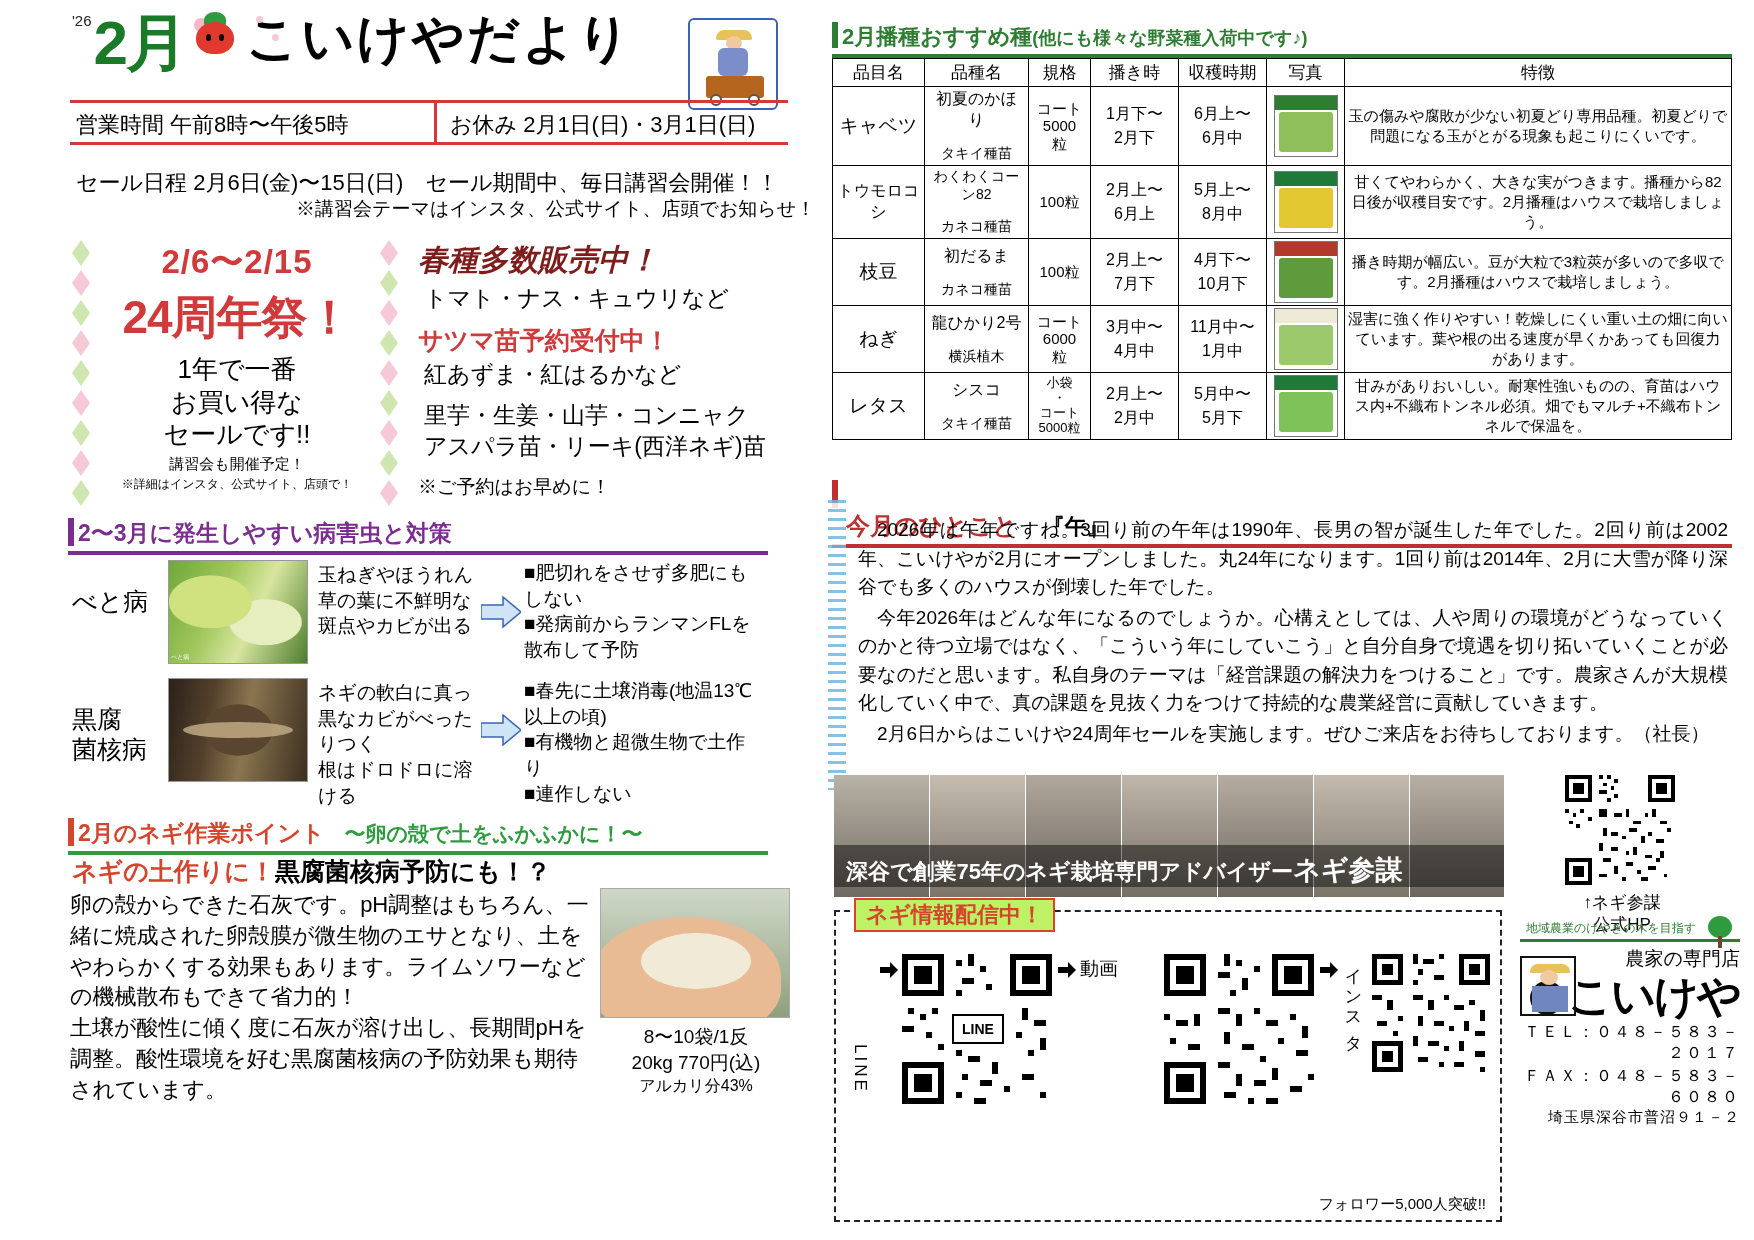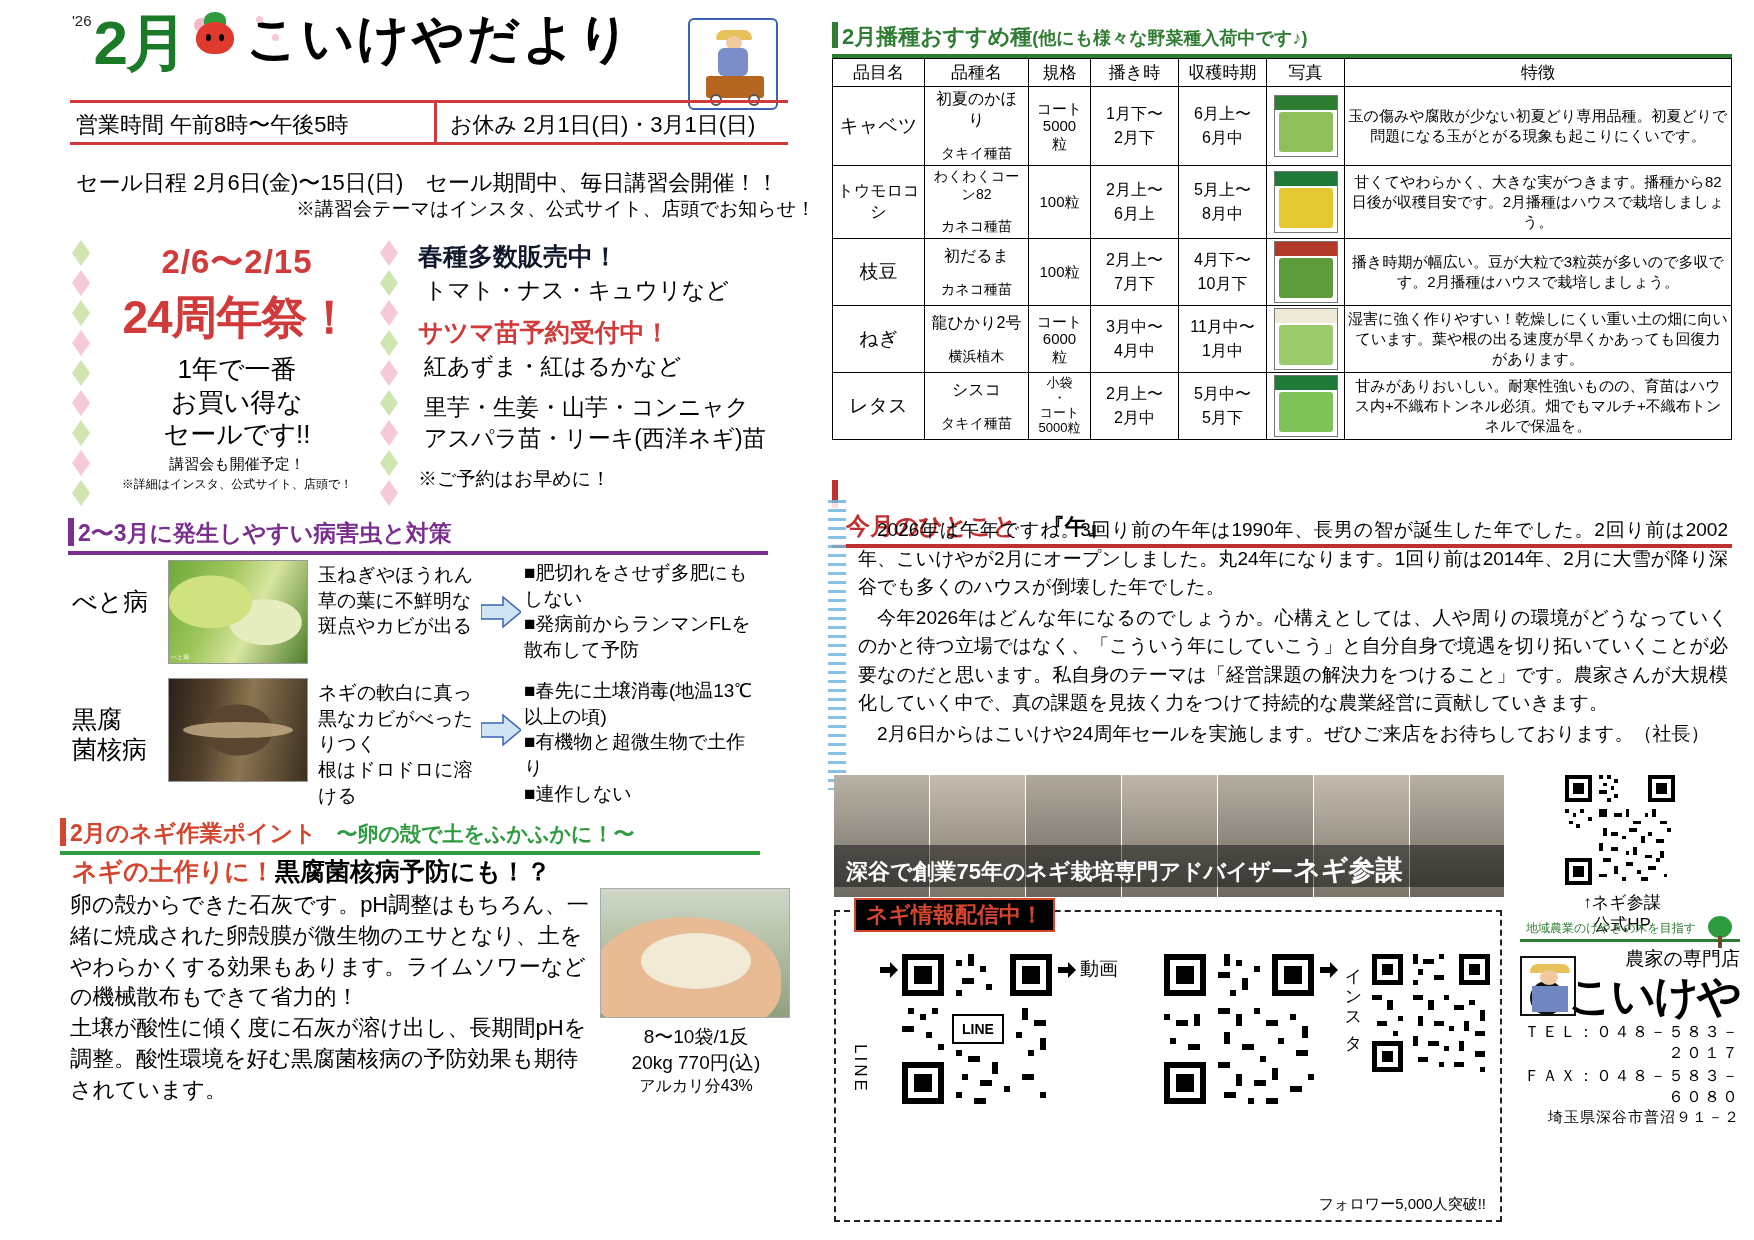--- a/index.html
+++ b/index.html
@@ -52,21 +52,21 @@
   .dia.p { background:#f6c9d7; clip-path:polygon(50% 0,100% 50%,50% 100%,0 50%); }
   .anniv-inner { position:absolute; left:24px; right:24px; top:0; text-align:center; }
   .anniv-date { font-size:33px; color:#d03a3a; font-weight:bold; letter-spacing:1px;}
   .anniv-big { font-size:46px; color:#d03a3a; font-weight:bold; margin-top:2px; letter-spacing:-1px;}
   .anniv-l { font-size:26px; line-height:1.25; margin-top:4px;}
   .anniv-s1 { font-size:15px; margin-top:4px;}
   .anniv-s2 { font-size:12px; margin-top:2px;}
 
   
   .promo { position:absolute; left:418px; top:240px; width:380px; }
-  .promo .g1 { font-size:25px; color:#0f172a; font-weight:bold; }
+  .promo .g1 { font-size:30px; color:#7f1d1d; font-weight:bold;font-style:italic; }
   .promo .r1 { font-size:25px; color:#d03a3a; font-weight:bold; }
   .promo .sub { font-size:23px; margin:2px 0 10px 6px;}
   .promo .note{ font-size:19px; margin-top:12px;}
 
   .sec-pest { position:absolute; left:68px; top:518px; width:700px;}
   .sec-pest .lbl { font-size:23px; font-weight:bold; color:#7a2e8e; padding-left:10px;}
   .sec-pest .line { width:700px; height:4px; background:#7a2e8e; margin-top:2px;}
   .sec-pest .tick { position:absolute; left:0; top:0; width:6px; height:28px; background:#7a2e8e;}
 
   .pest-row { position:absolute; left:72px; display:flex; align-items:flex-start; }
@@ -80,21 +80,21 @@
   .leafimg { position:absolute; inset:0; background:
     radial-gradient(ellipse at 30% 40%, #cfe27f 0 30%, rgba(0,0,0,0) 31%),
     radial-gradient(ellipse at 70% 60%, #e6eec0 0 26%, rgba(0,0,0,0) 27%),
     linear-gradient(115deg,#6ea83c 0%,#9fc65a 35%,#d8e6a0 60%,#4d7d2b 100%); }
   .leafimg .cap{position:absolute;left:2px;bottom:1px;font-size:6px;color:#fff;}
   .rootimg { position:absolute; inset:0; background:
     radial-gradient(ellipse at 50% 50%, #5a4630 0 35%, rgba(0,0,0,0) 36%),
     linear-gradient(100deg,#2a2119 0%,#54412c 30%,#8b7550 55%,#3b2f20 100%);}
   .rootimg .streak{position:absolute;left:10%;top:42%;width:80%;height:16%;background:#c7b089;border-radius:50%;opacity:.8;}
 
-  .sec-negi { position:absolute; left:60px; top:818px; width:700px;}
+  .sec-negi { position:absolute; left:68px; top:818px; width:700px;}
   .sec-negi .lbl { font-size:23px; font-weight:bold; color:#d4452e; padding-left:10px;}
   .sec-negi .lbl2 { font-size:21px; font-weight:bold; color:#2e9b3f; }
   .sec-negi .line { width:700px; height:4px; background:#2e9b3f; margin-top:2px;}
   .sec-negi .tick { position:absolute; left:0; top:0; width:6px; height:28px; background:#d4452e;}
 
   .negi-head { position:absolute; left:72px; top:855px; font-size:25px; font-weight:bold; }
   .negi-head .b { color:#000; }
   .negi-head .r { color:#d4452e; }
   .negi-body { position:absolute; left:70px; top:890px; width:520px; font-size:22px; line-height:1.4;}
   .egg-img { position:absolute; left:600px; top:888px; width:190px; height:130px; border:1px solid #aaa; overflow:hidden;}
@@ -139,21 +139,21 @@
   .faces-band { position:absolute; left:14px; top:845px; width:670px; height:42px; background:rgba(0,0,0,.45);}
   .faces-txt { position:absolute; left:26px; top:852px; font-size:22px; color:#fff; font-weight:bold; letter-spacing:0;}
   .faces-txt .big { font-size:27px; }
 
   .qr { background:#fff; position:relative; }
 
   .qr-main { position:absolute; left:745px; top:775px; width:110px; height:110px;}
   .qr-cap { position:absolute; left:722px; top:892px; width:160px; text-align:center; font-size:17px; line-height:1.3;}
 
   .info-box { position:absolute; left:14px; top:910px; width:668px; height:312px; border:2px dashed #222;}
-  .info-title { position:absolute; left:34px; top:898px; background:#000000; padding:0 10px; font-size:22px; font-weight:bold; color:#d4452e; border:2px solid #d4452e;}
+  .info-title { position:absolute; left:34px; top:898px; background:#bef264; padding:0 10px; font-size:22px; font-weight:bold; color:#d4452e; border:2px solid #d4452e;}
   .vlabel { writing-mode:vertical-rl; font-size:17px; letter-spacing:3px;}
   .follow { position:absolute; right:14px; bottom:6px; font-size:15px;}
 
   .company { position:absolute; left:700px; top:920px; width:220px;}
   .comp-green { font-size:12px; color:#2e7d32; text-align:right;}
   .comp-rule { width:220px; height:3px; background:#2e7d32; margin-top:2px;}
   .comp-name { font-size:19px; text-align:right; margin-top:4px;}
   .comp-logo { font-size:44px; font-weight:bold; letter-spacing:-2px; text-align:right; line-height:1.1;}
   .comp-tel { font-size:16px; letter-spacing:2px; text-align:right; margin-top:2px;}
   .comp-addr { font-size:15px; letter-spacing:1px; text-align:right;}

